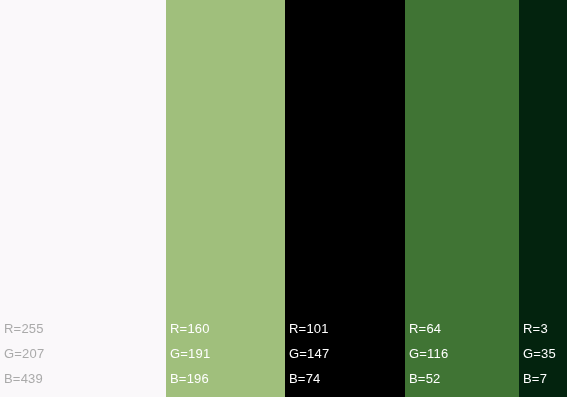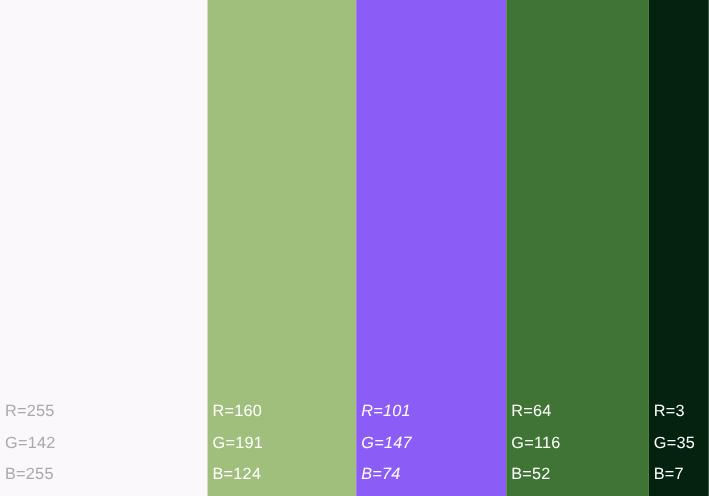--- a/index.html
+++ b/index.html
@@ -45,32 +45,32 @@
   }
   .channel-row:last-child { height: 11px; }
 </style>
 </head>
 <body>
 
 <div id="palette" style="width: 567px; height: 397px;">
     <div class="swatch" style="width: 166px; background: rgb(250, 248, 250); padding-left: 21px;">
       <div class="swatch-labels" style="color: rgb(170, 170, 170);">
         <div class="channel-row">R=255</div>
-        <div class="channel-row">G=142</div>
-        <div class="channel-row">B=255</div>
+        <div class="channel-row">G=207</div>
+        <div class="channel-row">B=439</div>
       </div>
     </div>
     <div class="swatch" style="width: 119px; background: rgb(160, 191, 124);">
       <div class="swatch-labels" style="color: rgb(255, 255, 255);">
         <div class="channel-row">R=160</div>
         <div class="channel-row">G=191</div>
-        <div class="channel-row">B=124</div>
+        <div class="channel-row">B=196</div>
       </div>
     </div>
-    <div class="swatch" style="width: 120px; background: #8b5cf6; font-style: italic;">
+    <div class="swatch" style="width: 120px; background: #000000;">
       <div class="swatch-labels" style="color: rgb(255, 255, 255);">
         <div class="channel-row">R=101</div>
         <div class="channel-row">G=147</div>
         <div class="channel-row">B=74</div>
       </div>
     </div>
     <div class="swatch" style="width: 114px; background: rgb(64, 116, 52);">
       <div class="swatch-labels" style="color: rgb(255, 255, 255);">
         <div class="channel-row">R=64</div>
         <div class="channel-row">G=116</div>

